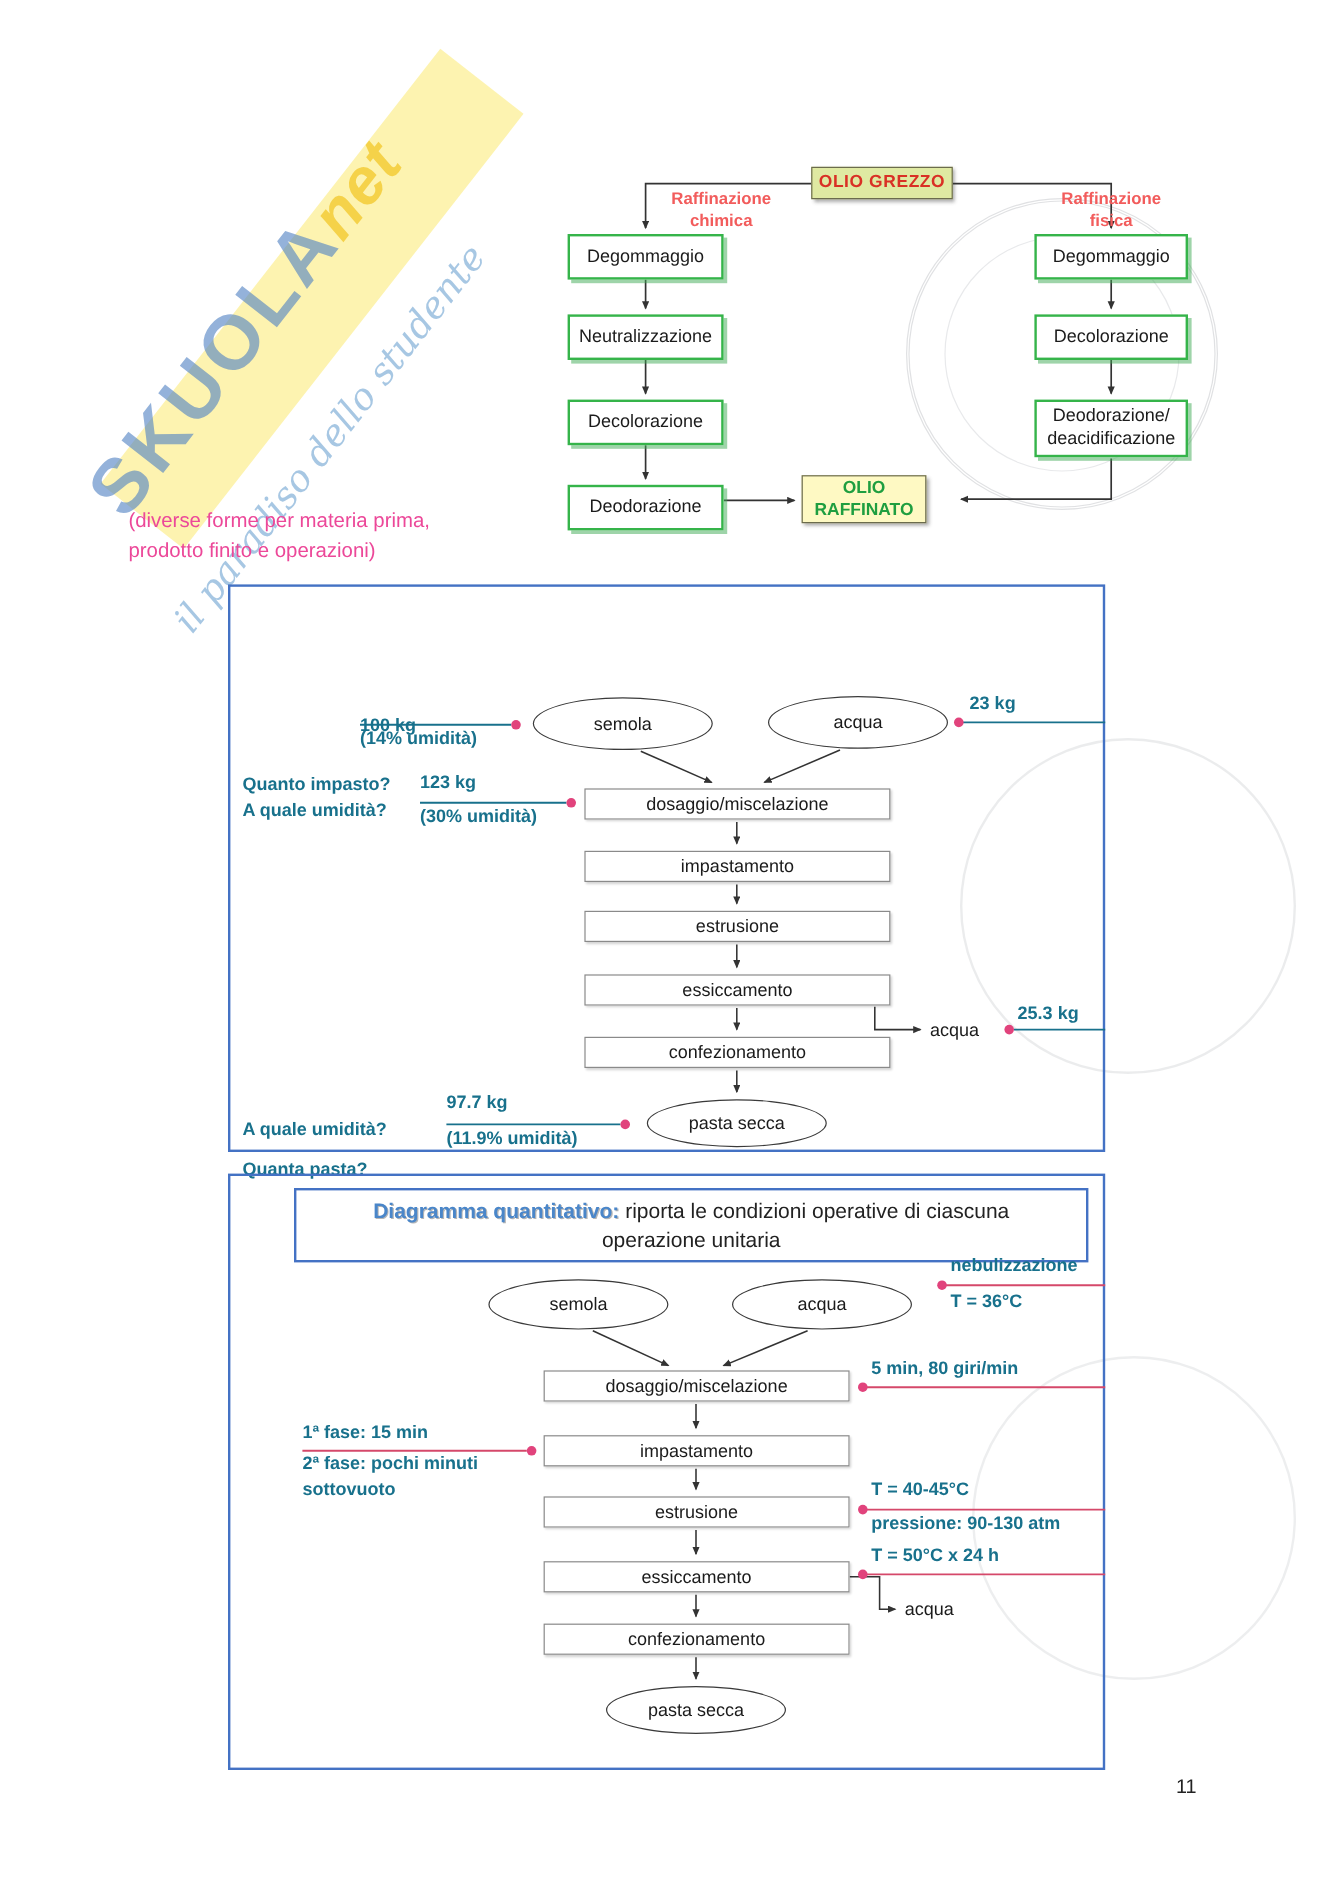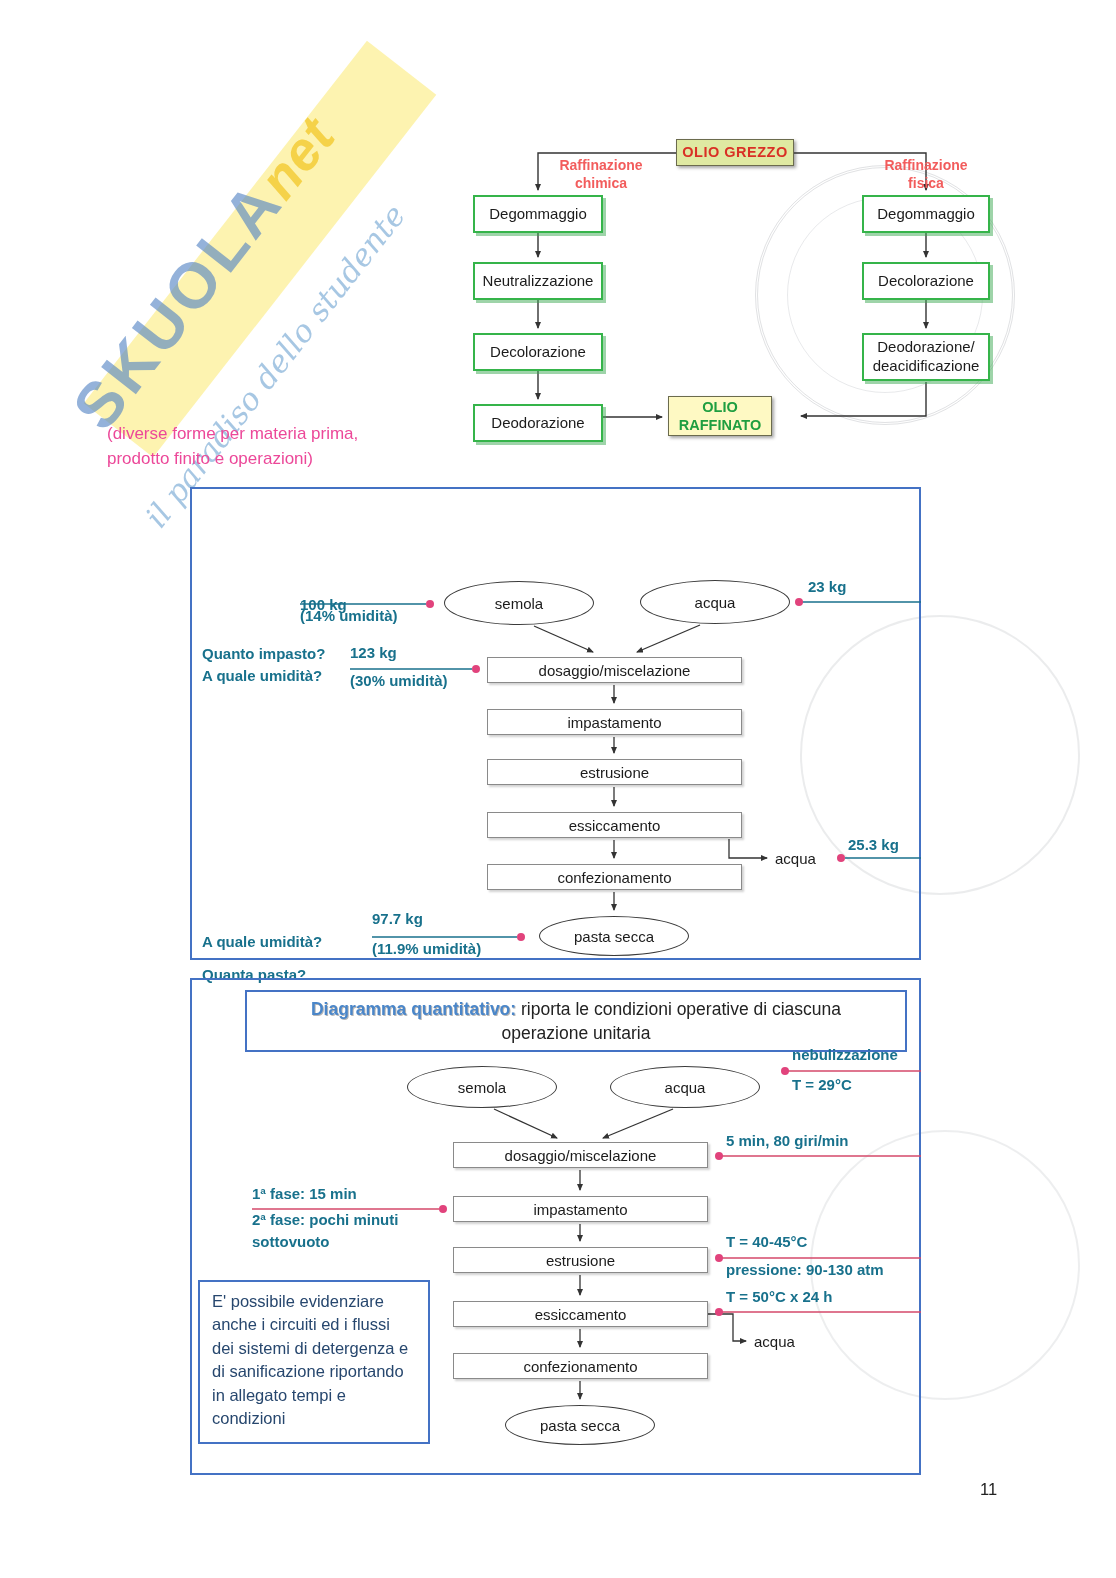--- a/index.html
+++ b/index.html
@@ -208,21 +208,21 @@
           <circle cx="527" cy="278" r="4"></circle>
           <circle cx="527" cy="332" r="4"></circle>
         </g>
       </svg>
 
       <div class="ptitle">
         <div class="ptitle-inner"><span class="lead">Diagramma quantitativo:</span><span> riporta le condizioni operative di ciascuna operazione unitaria</span></div>
       </div>
 
       <div class="teal" style="left:600px;top:66px;">nebulizzazione</div>
-      <div class="teal" style="left:600px;top:96px;">T = 29°C</div>
+      <div class="teal" style="left:600px;top:96px;">T = 36°C</div>
 
       <div class="ellipse" style="left:215px;top:86px;width:150px;height:42px;">semola</div>
       <div class="ellipse" style="left:418px;top:86px;width:150px;height:42px;">acqua</div>
 
       <div class="pbox" style="left:261px;top:162px;">dosaggio/miscelazione</div>
       <div class="pbox" style="left:261px;top:216px;">impastamento</div>
       <div class="pbox" style="left:261px;top:267px;">estrusione</div>
       <div class="pbox" style="left:261px;top:321px;">essiccamento</div>
       <div class="pbox" style="left:261px;top:373px;">confezionamento</div>
 
@@ -233,18 +233,17 @@
       <div class="teal" style="left:60px;top:253px;">sottovuoto</div>
 
       <div class="teal" style="left:534px;top:253px;">T = 40-45°C</div>
       <div class="teal" style="left:534px;top:281px;">pressione: 90-130 atm</div>
 
       <div class="teal" style="left:534px;top:308px;">T = 50°C x 24 h</div>
       <div class="blacklbl" style="left:562px;top:353px;">acqua</div>
 
       <div class="ellipse" style="left:313px;top:425px;width:150px;height:40px;">pasta secca</div>
 
-      <div class="sidenote">E' possibile evidenziare anche i circuiti ed i flussi dei sistemi di detergenza e di sanificazione riportando in allegato tempi e condizioni</div>
     </section>
 
     <div class="pagenum">11</div>
   </div>
 </div>
 
 </body></html>

